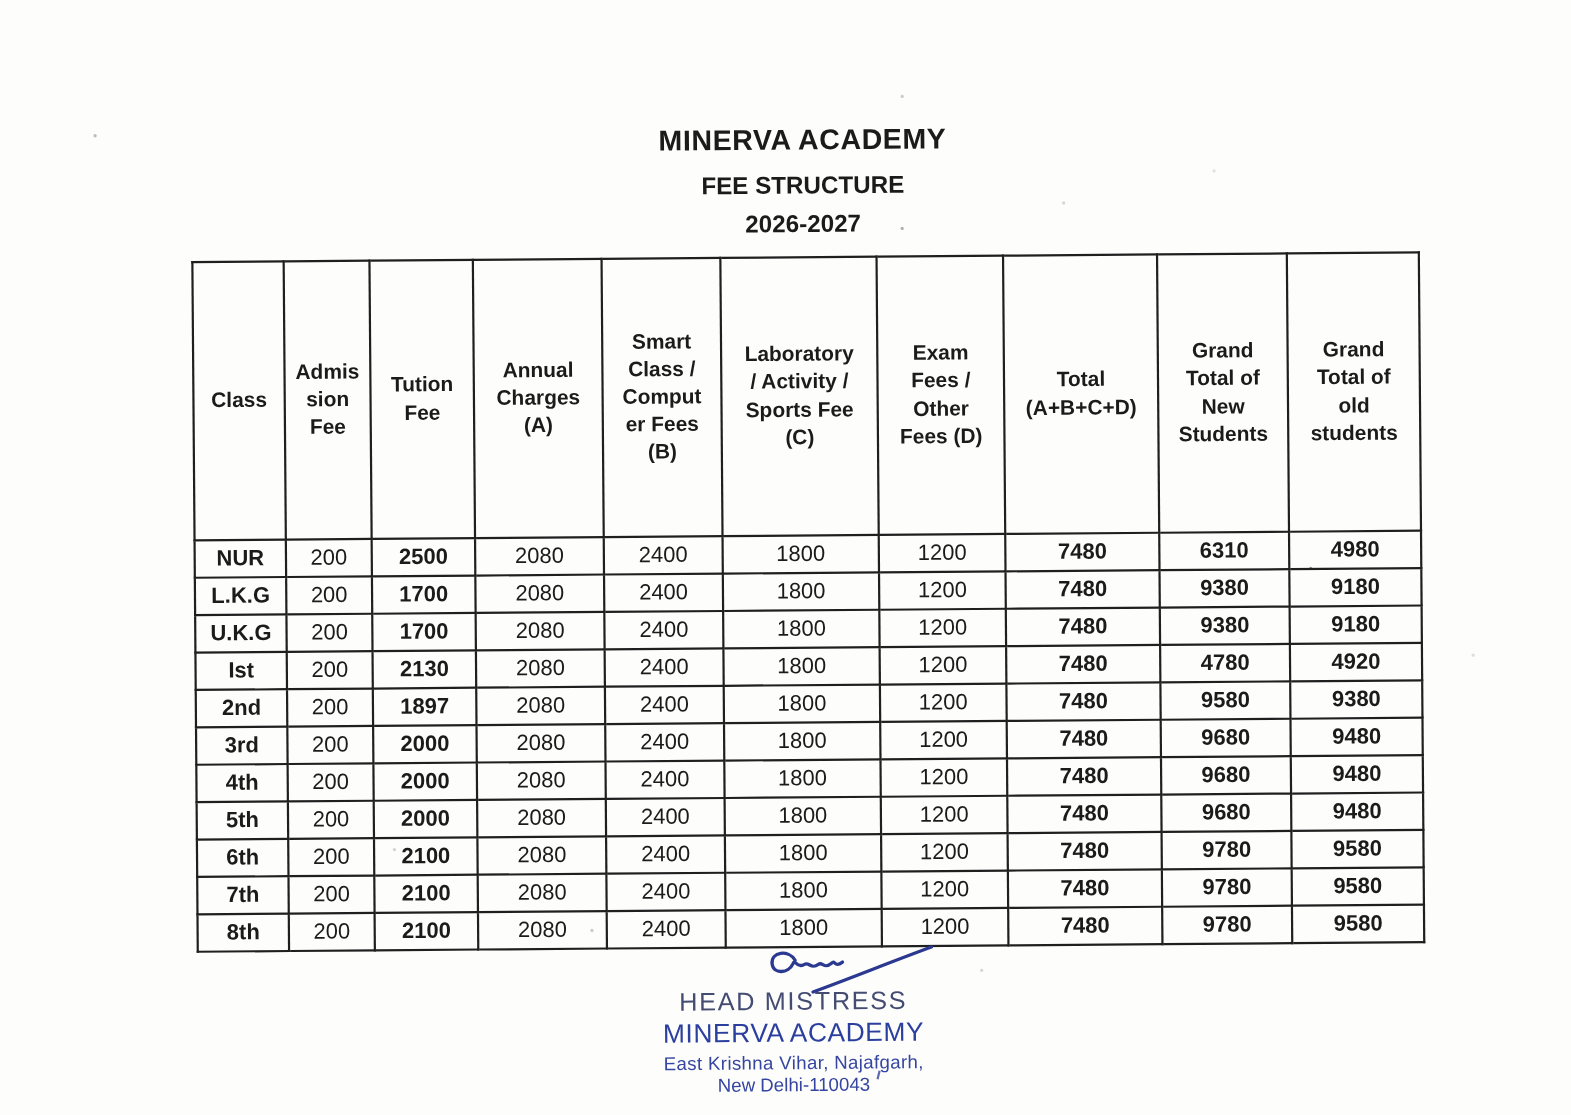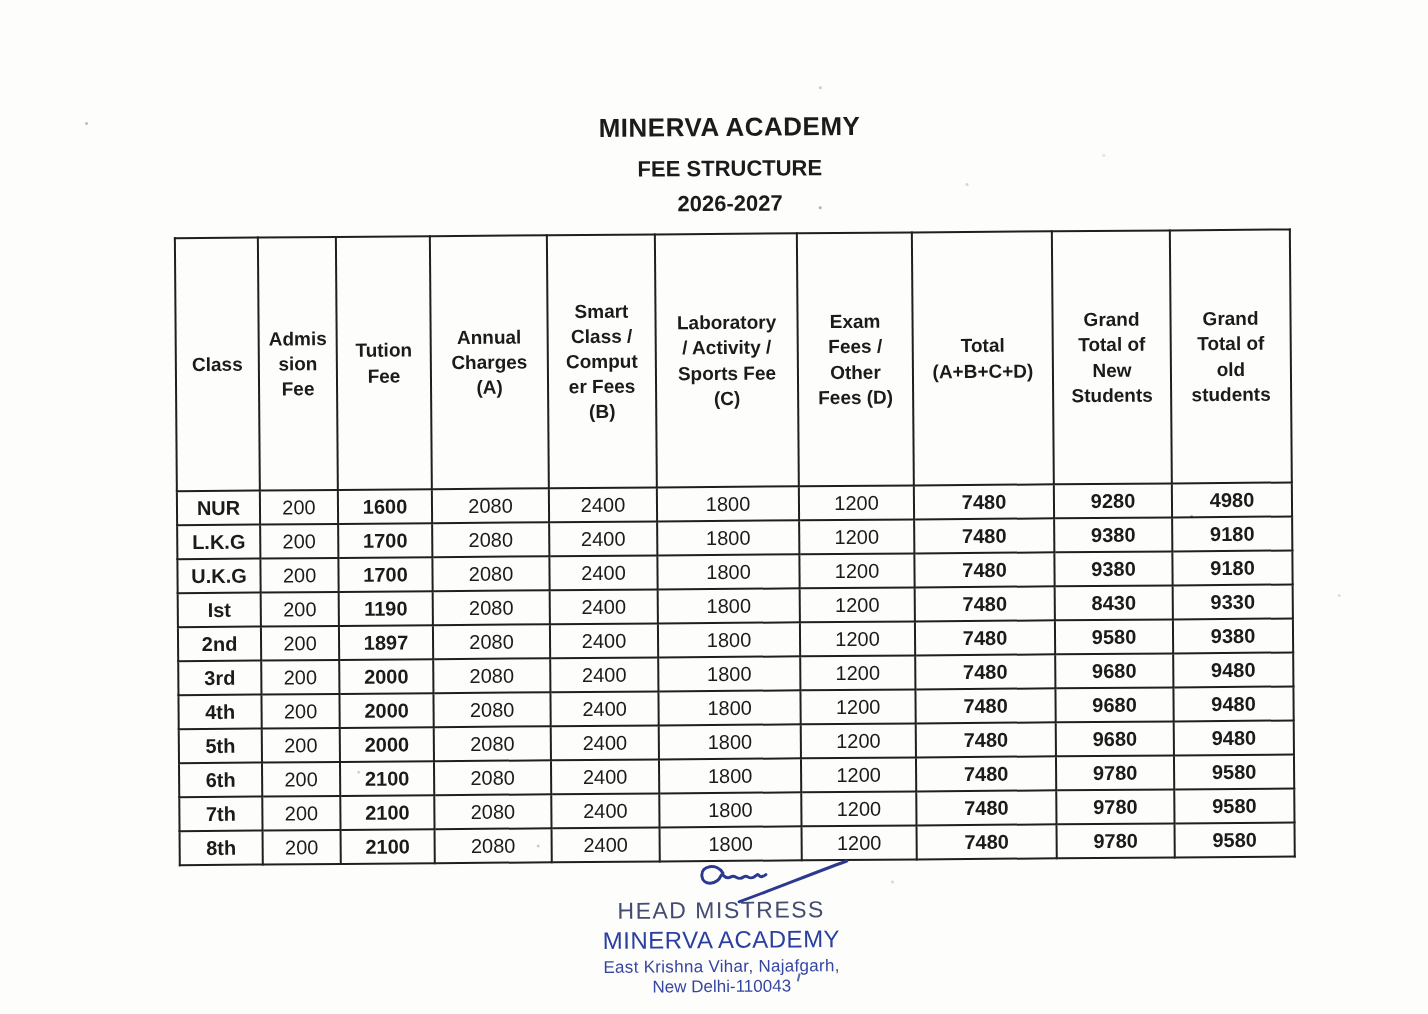--- a/index.html
+++ b/index.html
@@ -187,27 +187,27 @@
         <th>Grand
 Total of
 old
 students</th>
       </tr>
     </thead>
     <tbody>
         <tr>
           <td class="b">NUR</td>
           <td>200</td>
-          <td class="b">1600</td>
-          <td>2080</td>
-          <td>2400</td>
-          <td>1800</td>
-          <td>1200</td>
-          <td class="b">7480</td>
-          <td class="b">9280</td>
+          <td class="b">2500</td>
+          <td>2080</td>
+          <td>2400</td>
+          <td>1800</td>
+          <td>1200</td>
+          <td class="b">7480</td>
+          <td class="b">6310</td>
           <td class="b">4980</td>
         </tr>
         <tr>
           <td class="b">L.K.G</td>
           <td>200</td>
           <td class="b">1700</td>
           <td>2080</td>
           <td>2400</td>
           <td>1800</td>
           <td>1200</td>
@@ -223,28 +223,28 @@
           <td>2400</td>
           <td>1800</td>
           <td>1200</td>
           <td class="b">7480</td>
           <td class="b">9380</td>
           <td class="b">9180</td>
         </tr>
         <tr>
           <td class="b">Ist</td>
           <td>200</td>
-          <td class="b">1190</td>
-          <td>2080</td>
-          <td>2400</td>
-          <td>1800</td>
-          <td>1200</td>
-          <td class="b">7480</td>
-          <td class="b">8430</td>
-          <td class="b">9330</td>
+          <td class="b">2130</td>
+          <td>2080</td>
+          <td>2400</td>
+          <td>1800</td>
+          <td>1200</td>
+          <td class="b">7480</td>
+          <td class="b">4780</td>
+          <td class="b">4920</td>
         </tr>
         <tr>
           <td class="b">2nd</td>
           <td>200</td>
           <td class="b">1897</td>
           <td>2080</td>
           <td>2400</td>
           <td>1800</td>
           <td>1200</td>
           <td class="b">7480</td>

